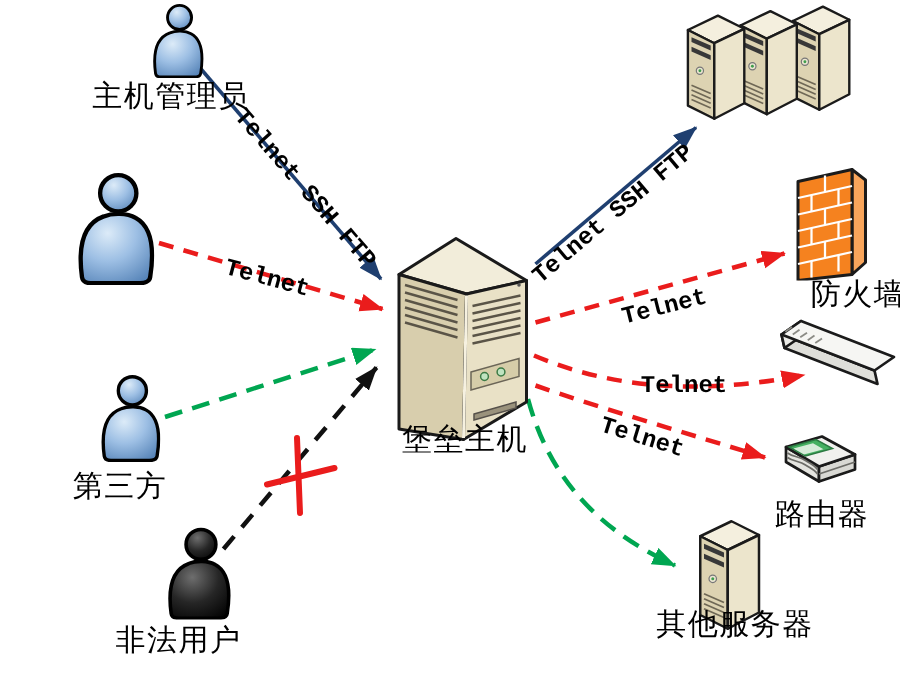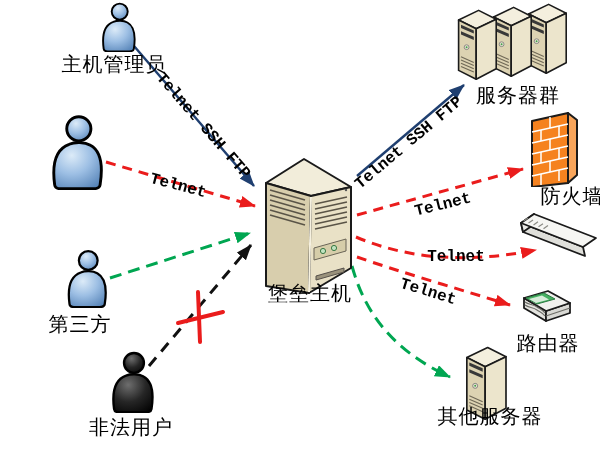--- a/index.html
+++ b/index.html
@@ -100,21 +100,21 @@
   </svg>
 
   <svg class="abs" style="left:62px;top:249px" width="45" height="59" viewBox="0 0 60 78">
     <use href="#person-shape" fill="url(#gBlue)"></use>
   </svg>
   <div class="node-label" style="left:80px;top:324px">第三方</div>
 
   <svg class="abs" style="left:106px;top:351px" width="48" height="62" viewBox="0 0 60 78">
     <use href="#person-shape" fill="url(#gBlack)"></use>
   </svg>
-  <div class="node-label" style="left:131px;top:427px">非法用户</div>
+  <div class="node-label" style="left:119px;top:427px">非法用户</div>
 
   <svg class="abs" style="left:262px;top:156px" width="96" height="140" viewBox="0 0 96 140">
     <g stroke="#1a1a1a" stroke-width="2" stroke-linejoin="round">
       <polygon points="4,27 42,3 89,31 49,40" fill="#f2edda"></polygon>
       <polygon points="4,27 49,40 47,137 4,130" fill="#d8cead"></polygon>
       <polygon points="49,40 89,31 89,112 47,137" fill="#e9e1c6"></polygon>
     </g>
     <line x1="49" y1="41" x2="47" y2="136" stroke="#f6f1e0" stroke-width="2"></line>
     <g stroke="#5a5447" stroke-width="1.6">
       <line x1="8" y1="34" x2="43" y2="44"></line>
@@ -142,21 +142,20 @@
     <svg class="abs" style="left:523px;top:1px" width="48" height="74" viewBox="0 0 60 92">
         <use href="#tower-shape"></use>
       </svg>
     <svg class="abs" style="left:488px;top:4px" width="48" height="74" viewBox="0 0 60 92">
         <use href="#tower-shape"></use>
       </svg>
     <svg class="abs" style="left:453px;top:7px" width="48" height="74" viewBox="0 0 60 92">
         <use href="#tower-shape"></use>
       </svg>
   </div>
-  <div class="node-label" style="left:518px;top:95px">服务器群</div>
 
   <svg class="abs" style="left:530px;top:109px" width="50" height="78" viewBox="0 0 50 78">
     <polygon points="38,4 47,11 47,66 38,74" fill="#f8a55b" stroke="#1b1b1b" stroke-width="2" stroke-linejoin="round"></polygon>
     <polygon points="2,12 38,4 38,74 2,78" fill="#f5821f" stroke="#1b1b1b" stroke-width="2" stroke-linejoin="round"></polygon>
     <g stroke="#ffffff" stroke-width="1.5">
       <line x1="2" y1="23" x2="38" y2="15"></line>
       <line x1="2" y1="34" x2="38" y2="26"></line>
       <line x1="2" y1="45" x2="38" y2="37"></line>
       <line x1="2" y1="56" x2="38" y2="48"></line>
       <line x1="2" y1="67" x2="38" y2="59"></line>

